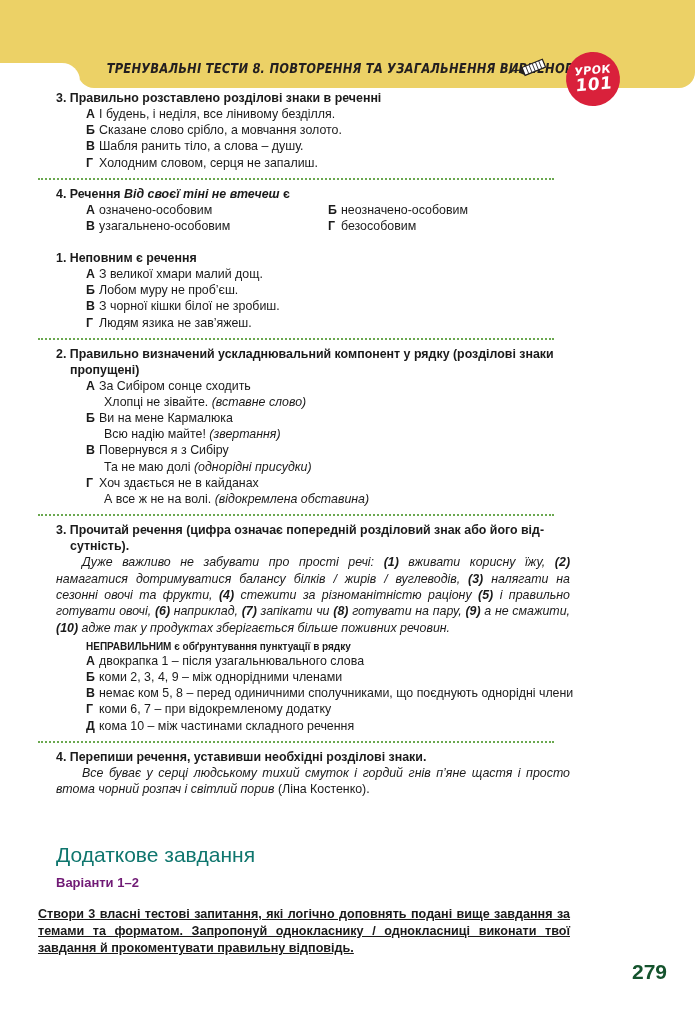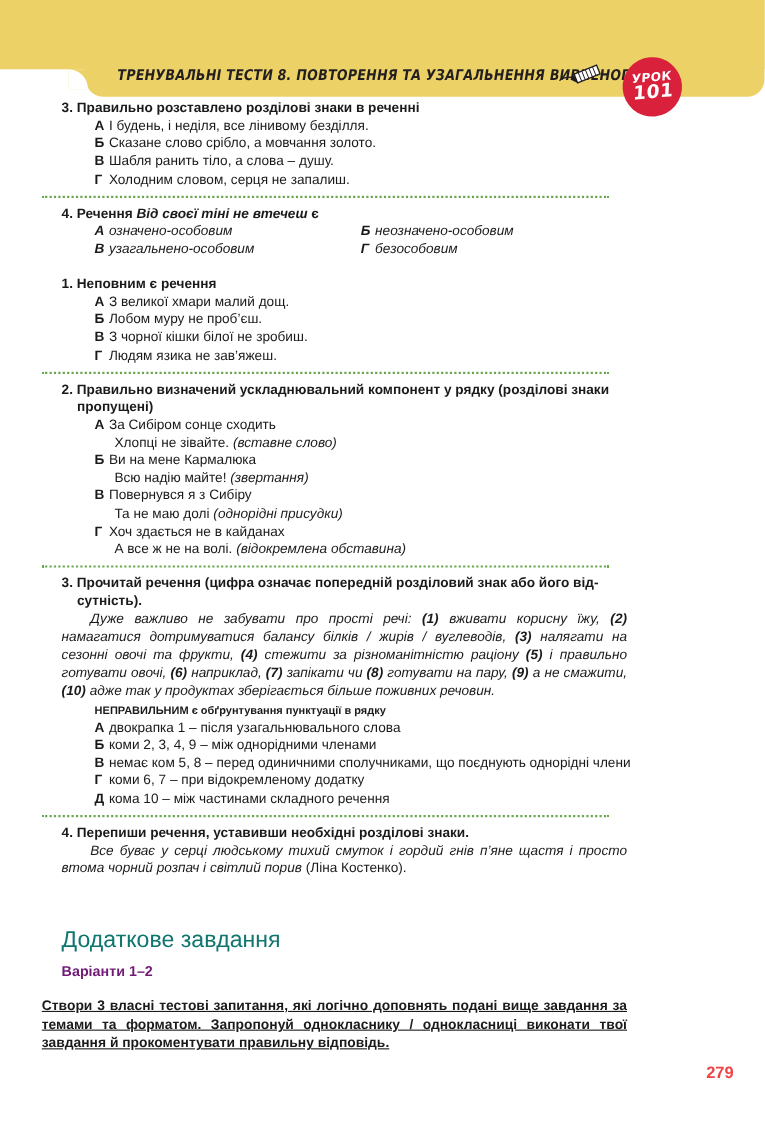--- a/index.html
+++ b/index.html
@@ -157,21 +157,20 @@
   }
   .opt i {
     font-style: italic;
   }
   .opts-2col {
     display: flex;
     padding-left: 30px;
   }
   .opts-2col .col {
     width: 50%;
-    font-style: italic;
   }
   .level {
     font-size: 12.2px;
     font-style: italic;
     padding-left: 62px;
     margin: 0;
     line-height: 1.5;
   }
   .body-ital {
     font-size: 12.4px;
@@ -221,23 +220,23 @@
     line-height: 1.38;
     text-align: justify;
     margin: 0;
     padding: 0 22px 0 38px;
     text-decoration: underline;
   }
   .page-num {
     position: absolute;
     right: 28px;
     bottom: 38px;
-    font-size: 15px;
-    font-weight: 700;
-    color: #ef4444;
+    font-size: 21px;
+    font-weight: 700;
+    color: #14532d;
   }
   .sp4  { height: 4px; }
   .sp8  { height: 8px; }
   .sp12 { height: 12px; }
   .sp16 { height: 16px; }
   .sp22 { height: 22px; }
 </style>
 </head>
 <body>
 

